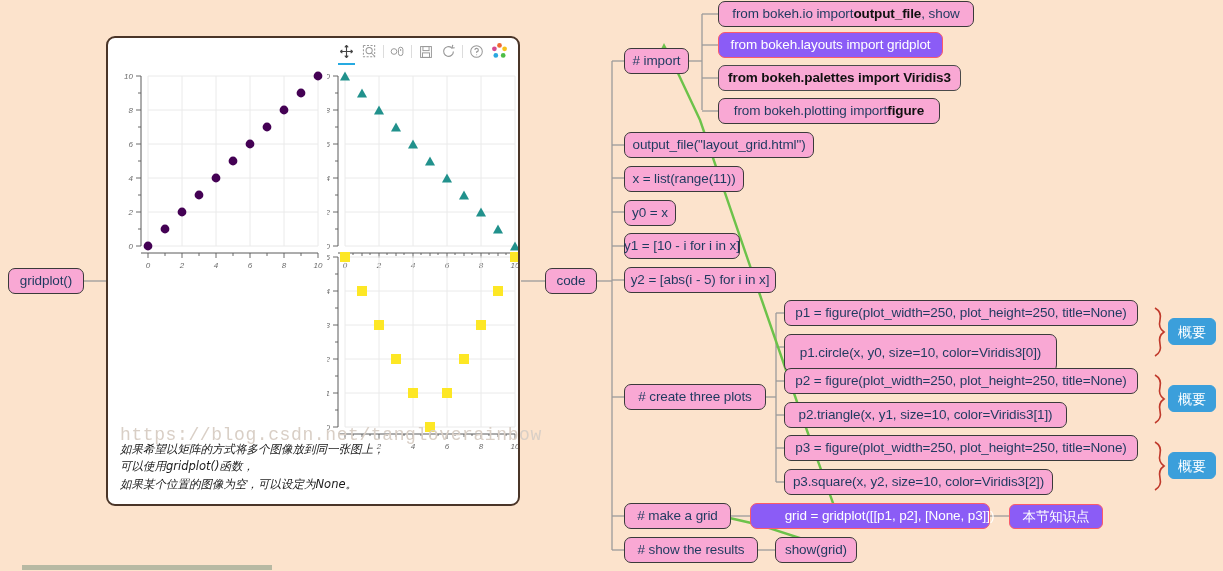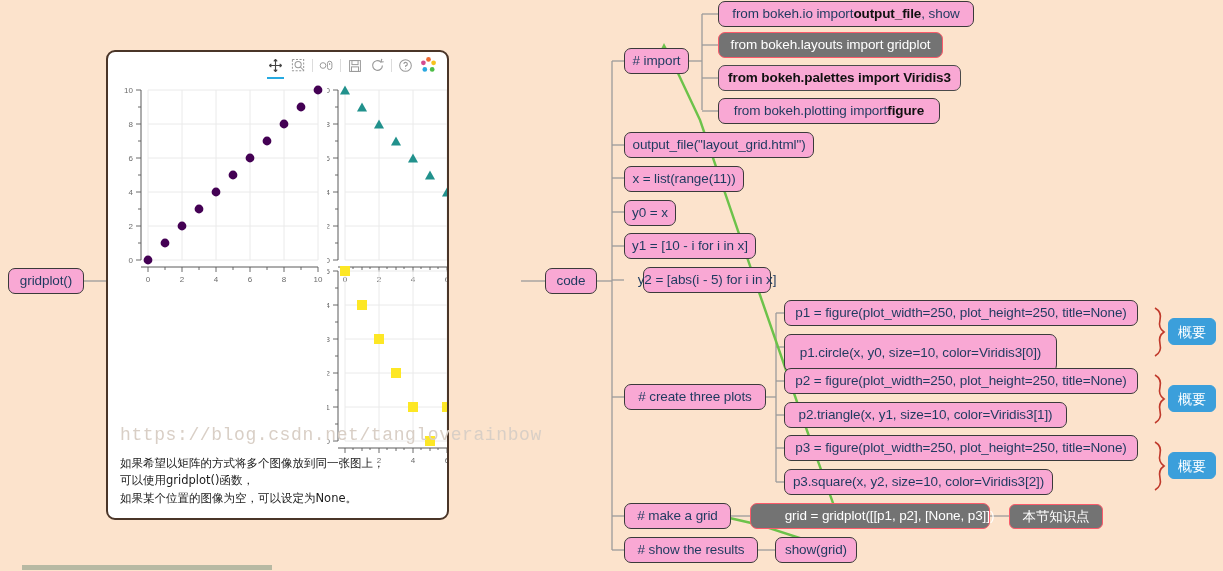--- a/index.html
+++ b/index.html
@@ -30,44 +30,45 @@
     line-height: 1;
     display: flex;
     align-items: center;
     justify-content: center;
     white-space: nowrap;
     padding: 0 9px;
     letter-spacing: -0.1px;
   }
   .node.bold { font-weight: bold; color: #111; }
   .node.red {
-    background: #737373;
+    background: #8b5cf6;
     border-color: #fb5a6a;
     color: #ffffff;
   }
   .node.badge-blue {
     background: #3b9fdb;
     border-color: #3b9fdb;
     color: #ffffff;
     border-radius: 6px;
     font-size: 14px;
   }
   .node.plain { border-color: #3a3a3a; }
   .kw-bold { font-weight: bold; color: #111; }
 
   
   #img-panel {
     position: absolute;
-    left: 106px; top: 50px;
-    width: 343px; height: 470px;
+    left: 106px; top: 36px;
+    width: 414px; height: 470px;
     background: #ffffff;
     border: 2px solid #4a3528;
     border-radius: 9px;
     box-sizing: border-box;
     overflow: hidden;
+    font-style: italic;
   }
   .toolbar {
     position: absolute;
     right: 9px; top: 4px;
     display: flex;
     align-items: center;
     gap: 4px;
   }
   .tbtn {
     width: 19px; height: 19px;
@@ -538,24 +539,24 @@
 
   <div class="node plain" style="left:624px; top:132px; width:190px; height:26px;">
     <span>output_file("layout_grid.html")</span>
   </div>
   <div class="node plain" style="left:624px; top:166px; width:120px; height:26px;align-items:center;">
     <span>x = list(range(11))</span>
   </div>
   <div class="node plain" style="left:624px; top:200px; width:52px; height:26px;">
     <span>y0 = x</span>
   </div>
-  <div class="node plain" style="left:624px; top:233px; width:132px; height:26px;">
+  <div class="node plain" style="left:624px; top:233px; width:116px; height:26px;">
     <span>y1 = [10 - i for i in x]</span>
   </div>
-  <div class="node plain" style="left:624px; top:267px; width:128px; height:26px;margin-left:19px;">
+  <div class="node plain" style="left:624px; top:267px; width:152px; height:26px;">
     <span>y2 = [abs(i - 5) for i in x]</span>
   </div>
 
   <div class="node plain" style="left:624px; top:384px; width:142px; height:26px;">
     <span># create three plots</span>
   </div>
 
   <div class="node plain" style="left:784px; top:300px; width:354px; height:26px;">
     <span>p1 = figure(plot_width=250, plot_height=250, title=None)</span>
   </div>

